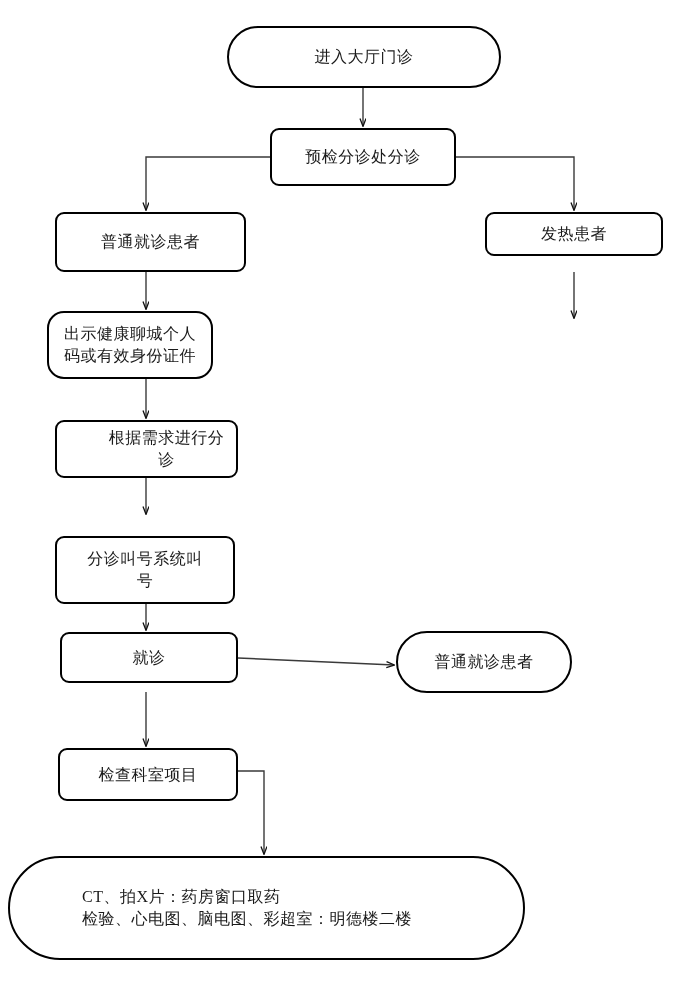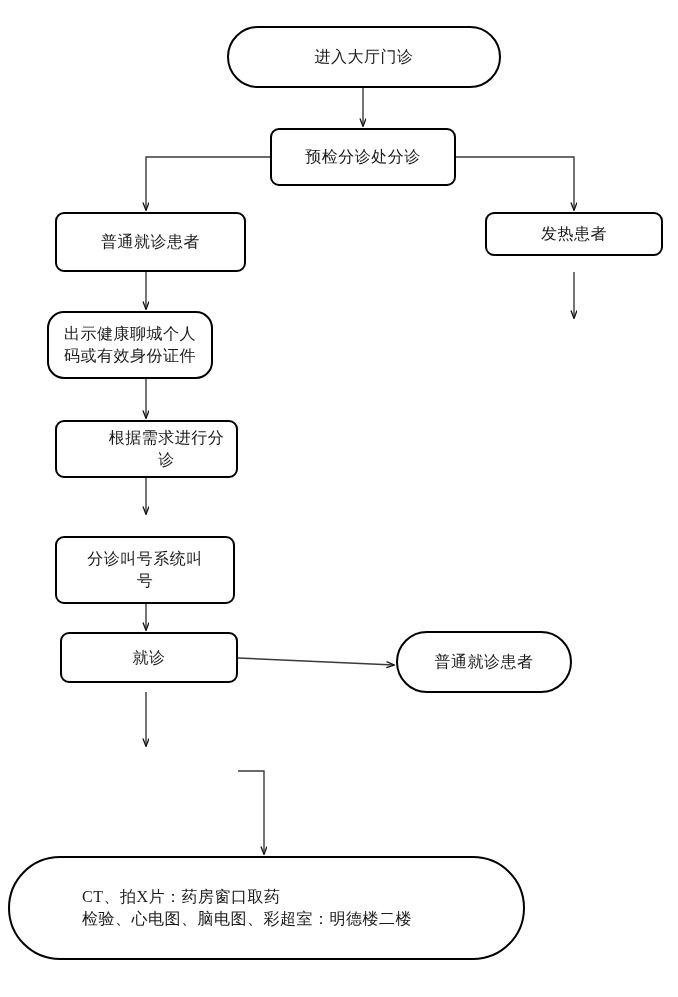--- a/index.html
+++ b/index.html
@@ -133,19 +133,22 @@
   </div>
 
   <div class="node rect" style="left:60px; top:632px; width:178px; height:51px;">
     <span class="label">就诊</span>
   </div>
 
   <div class="node stadium" style="left:396px; top:631px; width:176px; height:62px;">
     <span class="label">普通就诊患者</span>
   </div>
 
+  <div class="node rect" style="left:58px; top:748px; width:180px; height:53px;">
+    <span class="label">检查科室项目</span>
+  </div>
 
   <div class="node stadium align-left" style="left:8px; top:856px; width:517px; height:104px;">
     <span class="label">CT、拍X片：药房窗口取药
 检验、心电图、脑电图、彩超室：明德楼二楼</span>
   </div>
 
 </div>
 
 </body></html>

